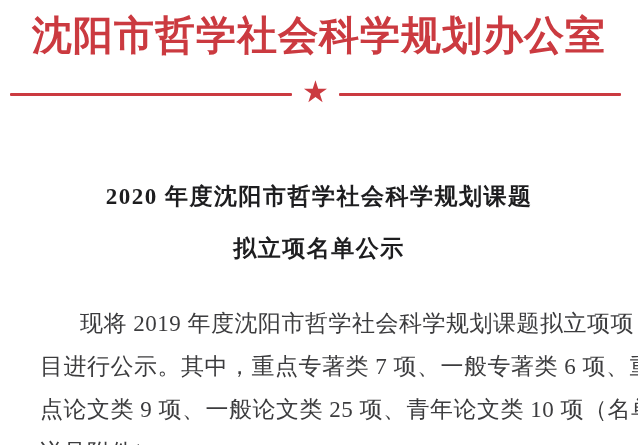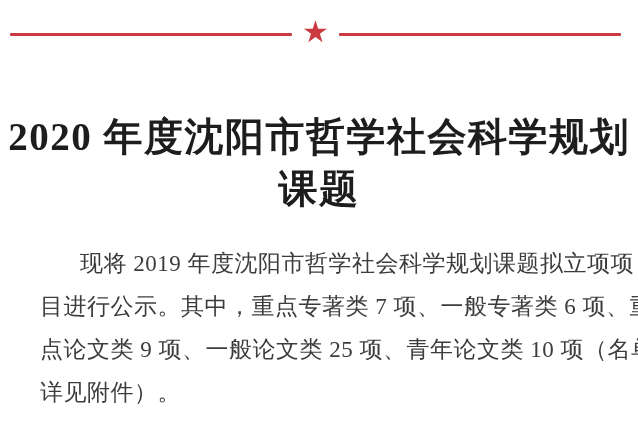--- a/index.html
+++ b/index.html
@@ -45,21 +45,21 @@
     line-height: 30px;
     margin: 0 10px;
     transform: translateY(-2px);
   }
   
   .doc-title {
     margin-top: 62px;
     text-align: center;
     color: #1d1d1f;
     font-weight: bold;
-    font-size: 39px;
+    font-size: 23px;
     line-height: 52px;
     letter-spacing: 1.5px;
   }
   
   .body-text {
     margin-top: 27px;
     padding: 0 13px 0 40px;
     color: #3c3c3e;
     font-size: 23px;
     line-height: 43px;
@@ -76,29 +76,31 @@
   .body-line.last {
     text-align: left;
     text-align-last: left;
   }
 </style>
 </head>
 <body>
 
 <div class="page">
 
+  <div class="org-name">沈阳市哲学社会科学规划办公室</div>
 
   <div class="divider">
     <div class="line"></div>
     <div class="star">★</div>
     <div class="line"></div>
   </div>
 
   <div class="doc-title">
     <div>2020 年度沈阳市哲学社会科学规划课题</div>
+    <div>拟立项名单公示</div>
   </div>
 
   <div class="body-text">
     <div class="body-line first">现将 2019 年度沈阳市哲学社会科学规划课题拟立项项</div>
     <div class="body-line">目进行公示。其中，重点专著类 7 项、一般专著类 6 项、重</div>
     <div class="body-line">点论文类 9 项、一般论文类 25 项、青年论文类 10 项（名单</div>
     <div class="body-line last">详见附件）。</div>
   </div>
 
 </div>

